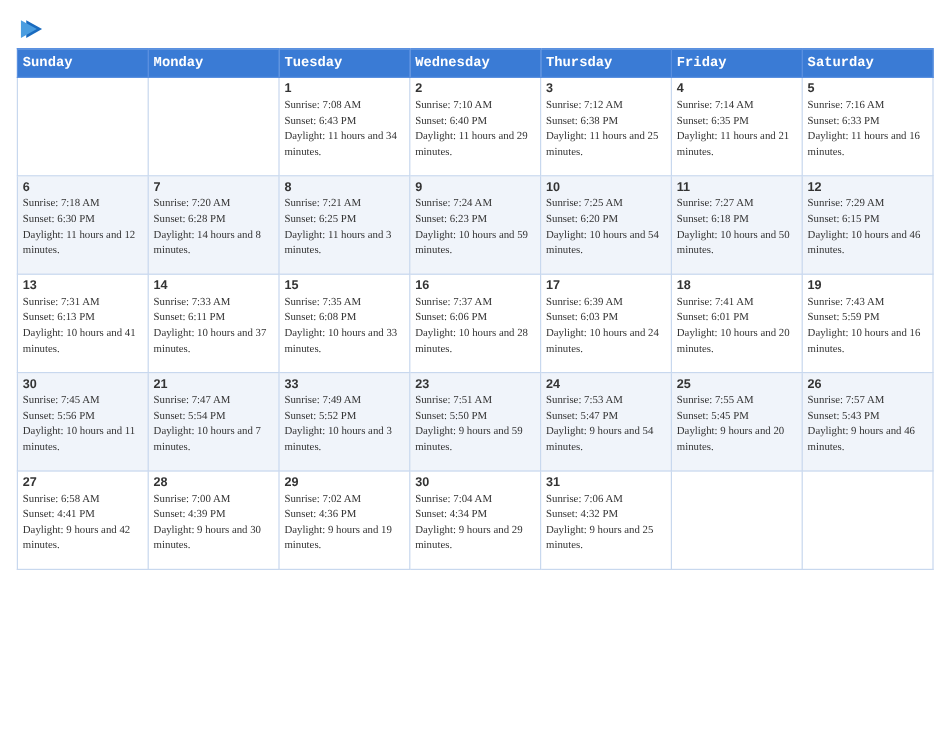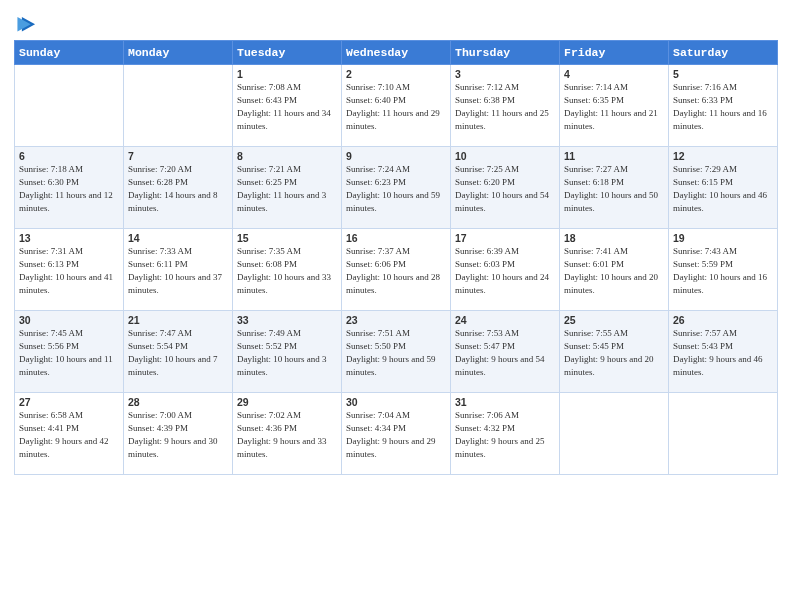--- a/index.html
+++ b/index.html
@@ -367,21 +367,21 @@
           <span>Sunrise: 7:00 AM</span><br>
           <span>Sunset: 4:39 PM</span><br>
           <span>Daylight: 9 hours and 30 minutes.</span>
         </div>
       </td>
           <td>
         <span class="day-number">29</span>
         <div class="day-info">
           <span>Sunrise: 7:02 AM</span><br>
           <span>Sunset: 4:36 PM</span><br>
-          <span>Daylight: 9 hours and 33 minutes.</span>
+          <span>Daylight: 9 hours and 19 minutes.</span>
         </div>
       </td>
           <td>
         <span class="day-number">30</span>
         <div class="day-info">
           <span>Sunrise: 7:04 AM</span><br>
           <span>Sunset: 4:34 PM</span><br>
           <span>Daylight: 9 hours and 29 minutes.</span>
         </div>
       </td>

